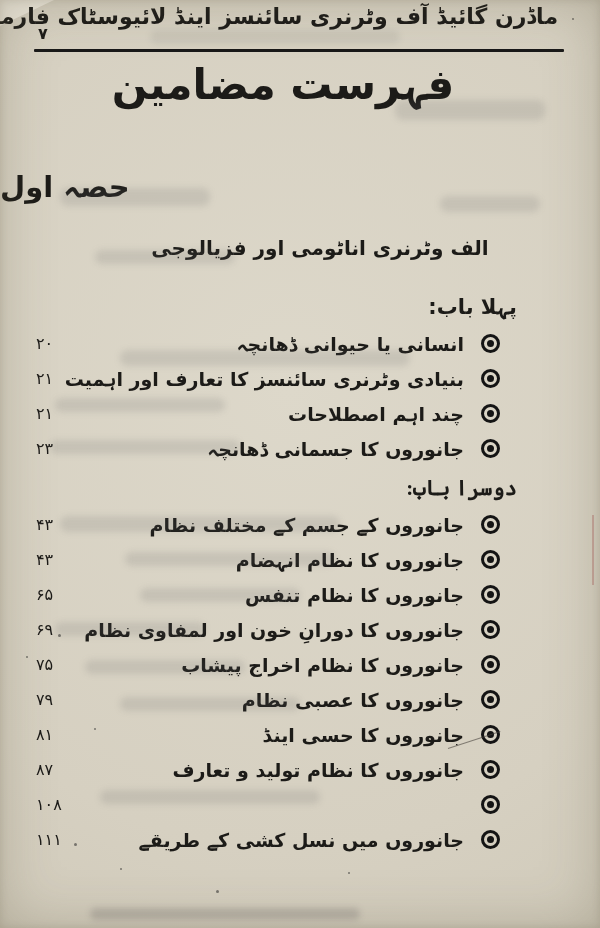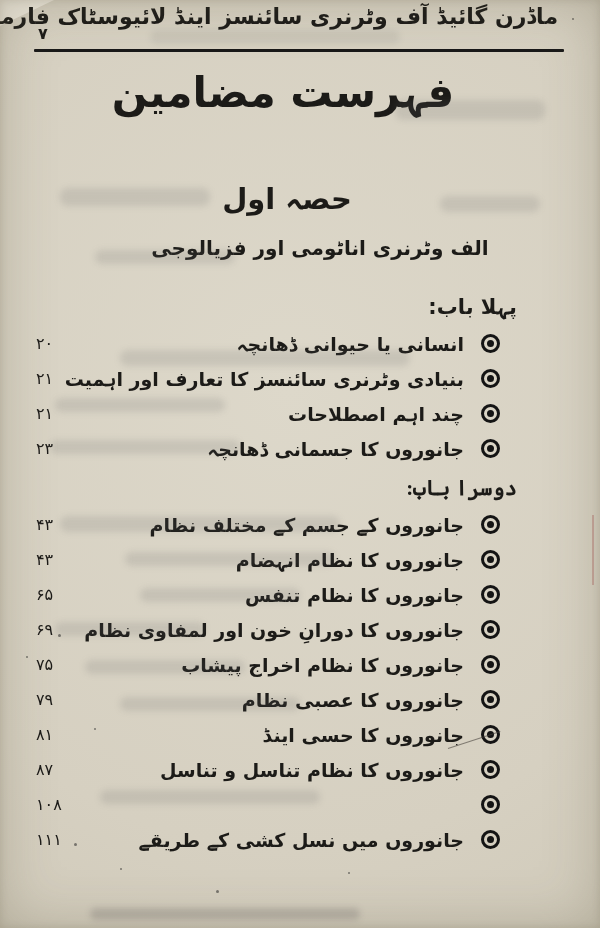--- a/index.html
+++ b/index.html
@@ -12,23 +12,23 @@
   }
   .page::after{
     content:"";position:absolute;inset:0;pointer-events:none;
     box-shadow:inset 0 0 55px rgba(95,85,60,.28), inset 0 0 8px rgba(95,85,60,.18);
   }
   .corner-tl{position:absolute;top:0;left:0;width:54px;height:26px;background:#efeadf;
     clip-path:polygon(0 0,100% 0,0 100%);opacity:.9;}
   .running-head{position:absolute;top:4px;right:42px;font-size:22px;font-weight:bold;white-space:nowrap;}
   .page-num{position:absolute;top:24px;left:38px;font-size:16px;font-weight:bold;}
   .rule{position:absolute;top:49px;left:34px;right:36px;height:3px;background:#191919;border-radius:1px;}
-  .toc-title{position:absolute;top:60px;left:0;right:34px;margin:8px;text-align:center;
+  .toc-title{position:absolute;top:60px;left:0;right:34px;margin:0;text-align:center;
     font-size:42px;font-weight:bold;letter-spacing:0;}
-  .part-heading{position:absolute;top:170px;left:0;right:26px;margin:12px;text-align:center;
+  .part-heading{position:absolute;top:170px;left:0;right:26px;margin:0;text-align:left;
     font-size:29px;font-weight:bold;}
   .part-subtitle{position:absolute;top:236px;left:40px;right:0;margin:0;text-align:center;
     font-size:20px;font-weight:bold;}
   .toc{position:absolute;top:291px;left:0;right:0;}
   .chapter-heading{height:35px;line-height:32px;padding-right:83px;font-size:21px;font-weight:bold;}
   .chapter-heading.gap{margin-top:6px;font-family:Liberation Serif, serif;}
   .row{height:35px;display:flex;align-items:center;padding-right:100px;padding-left:36px;}
   .bullet{flex:0 0 auto;width:19px;height:19px;box-sizing:border-box;border:3px solid #141414;
     border-radius:50%;display:flex;align-items:center;justify-content:center;margin-left:17px;}
   .bullet .dot{width:7px;height:7px;background:#141414;border-radius:50%;}
@@ -144,21 +144,21 @@
           <span class="dot"></span>
         </span>
         <span class="label">جانوروں کا حسی اینڈ</span>
         <span class="sp"></span>
         <span class="pnum">۸۱</span>
       </div>
       <div class="row">
         <span class="bullet">
           <span class="dot"></span>
         </span>
-        <span class="label">جانوروں کا نظام تناسل و تناسل</span>
+        <span class="label">جانوروں کا نظام تولید و تعارف</span>
         <span class="sp"></span>
         <span class="pnum">۸۷</span>
       </div>
       <div class="row">
         <span class="bullet">
           <span class="dot"></span>
         </span>
         <span class="sp"></span>
         <span class="pnum">۱۰۸</span>
       </div>

